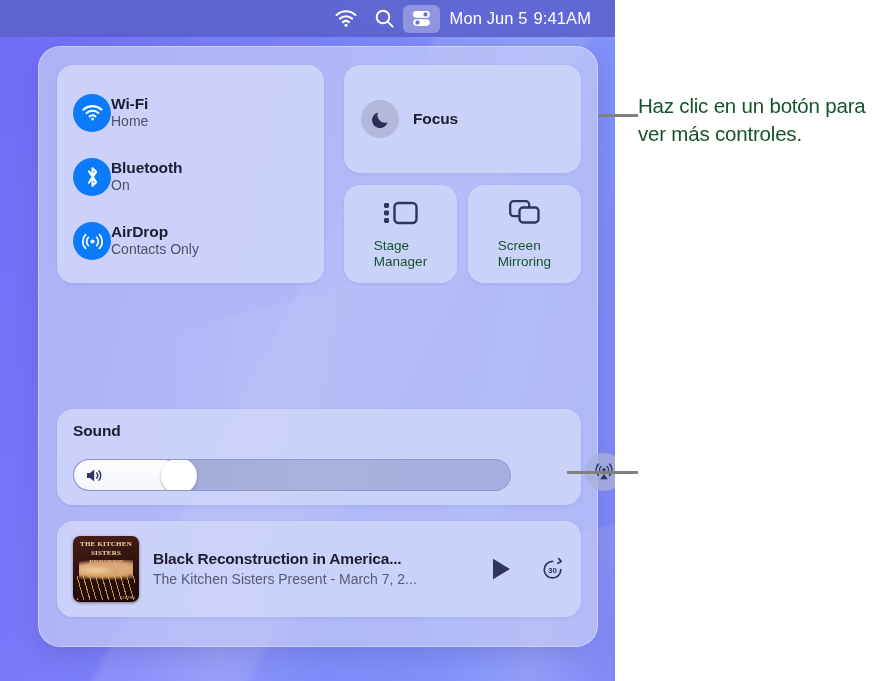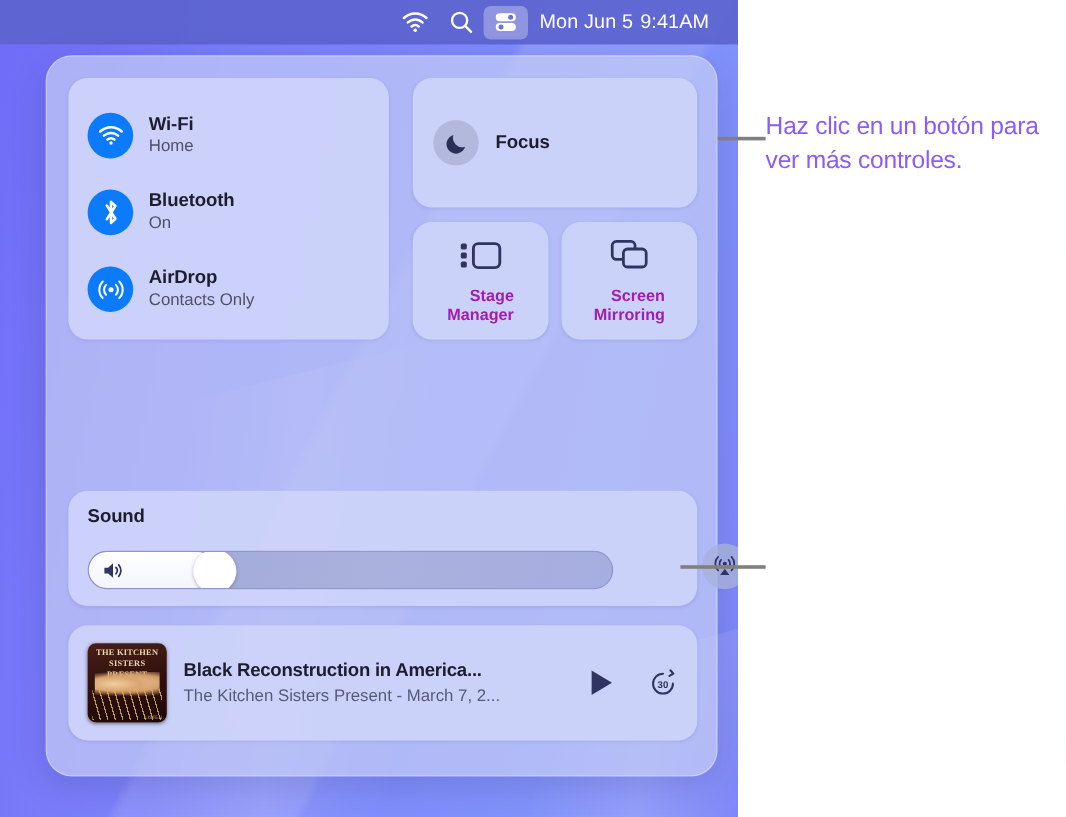--- a/index.html
+++ b/index.html
@@ -54,37 +54,37 @@
   }
   .module {
     background: rgba(205,212,250,0.92);
     border-radius: 16px;
     box-shadow: 0 1px 3px rgba(50,50,120,0.10);
   }
 
   
   .row1 { position:absolute; left:18px; top:18px; width:524px; height:218px; }
   .conn { position:absolute; left:0; top:0; width:267px; height:218px; padding: 16px 0 0 0; }
-  .conn-item { display:flex; align-items:center; height:64px; padding-left:16px; gap:13px; }
+  .conn-item { display:flex; align-items:center; height:64px; padding-left:16px; }
   .cdisc { width:38px; height:38px; border-radius:50%; background:#0b7bfc;
            display:flex; align-items:center; justify-content:center; flex:0 0 38px; }
   .ctext .t1 { font-size:15.5px; font-weight:bold; color:#1d1d2e; line-height:1.18; letter-spacing:-0.1px; }
   .ctext .t2 { font-size:14px; color:#4e5068; line-height:1.25; }
 
   .focus { position:absolute; left:287px; top:0; width:237px; height:108px;
            display:flex; align-items:center; padding-left:17px; gap:14px; }
   .focus-disc { width:38px; height:38px; border-radius:50%; background:#b3b9dd;
                 display:flex; align-items:center; justify-content:center; }
   .focus-label { font-size:15.5px; font-weight:bold; color:#1d1d2e; letter-spacing:-0.1px; }
 
   .tile { position:absolute; top:120px; width:113px; height:98px;
           display:flex; flex-direction:column; align-items:center; justify-content:center; gap:8px; }
   .tile.left { left:287px; }
   .tile.right { left:411px; }
-  .tile-label { font-size:13.5px; font-weight:bold; color:#a21caf; text-align:right; line-height:1.18; }
+  .tile-label { font-size:13.5px; font-weight:normal; color:#14532d; text-align:left; line-height:1.18; }
 
   
   .slider-mod { position:absolute; left:18px; width:524px; }
   .slider-mod.display { top:250px; height:96px; }
   .slider-mod.sound   { top:362px; height:96px; }
   .sl-title { font-size:15.5px; font-weight:bold; color:#1d1d2e; padding:13px 0 0 16px; letter-spacing:-0.1px; }
   .track {
     position:absolute; left:16px; top:50px; height:32px; border-radius:16px;
     background: linear-gradient(100deg,#9ea7d5,#aab1dd 55%,#a6ade0);
     border: 0.5px solid rgba(120,125,180,0.45);
@@ -119,21 +119,21 @@
                background: repeating-linear-gradient(74deg, rgba(224,176,72,0.85) 0 1px, rgba(0,0,0,0) 1px 6px); }
   .art .footer { position:absolute; right:4px; bottom:2px; font-size:4px; color:#c8b38a; }
   .m-text { flex:1 1 auto; min-width:0; }
   .m-title { font-size:15.5px; font-weight:bold; color:#1d1d2e; line-height:1.3; letter-spacing:-0.2px;
              white-space:nowrap; overflow:hidden; }
   .m-sub { font-size:14px; color:#545a78; line-height:1.35; white-space:nowrap; overflow:hidden; }
   .m-btn { display:flex; align-items:center; justify-content:center; flex:0 0 auto; }
   .m-play { margin-right:14px; }
 
   
-  .callout { position:absolute; font-size:20.5px; color:#8b5cf6; line-height:1.36; letter-spacing:-0.2px; }
+  .callout { position:absolute; font-size:20.5px; color:#14532d; line-height:1.36; letter-spacing:-0.2px; }
   #callout-1 { left:638px; top:92px; width:240px; }
   #callout-2 { left:638px; top:450px; width:245px; }
   .leader { position:absolute; height:3px; background:#808080; }
   #leader-1 { left:598px; top:114px; width:40px; }
   #leader-2 { left:567px; top:471px; width:71px; }
 </style>
 </head>
 <body>
 
 <div id="root">

